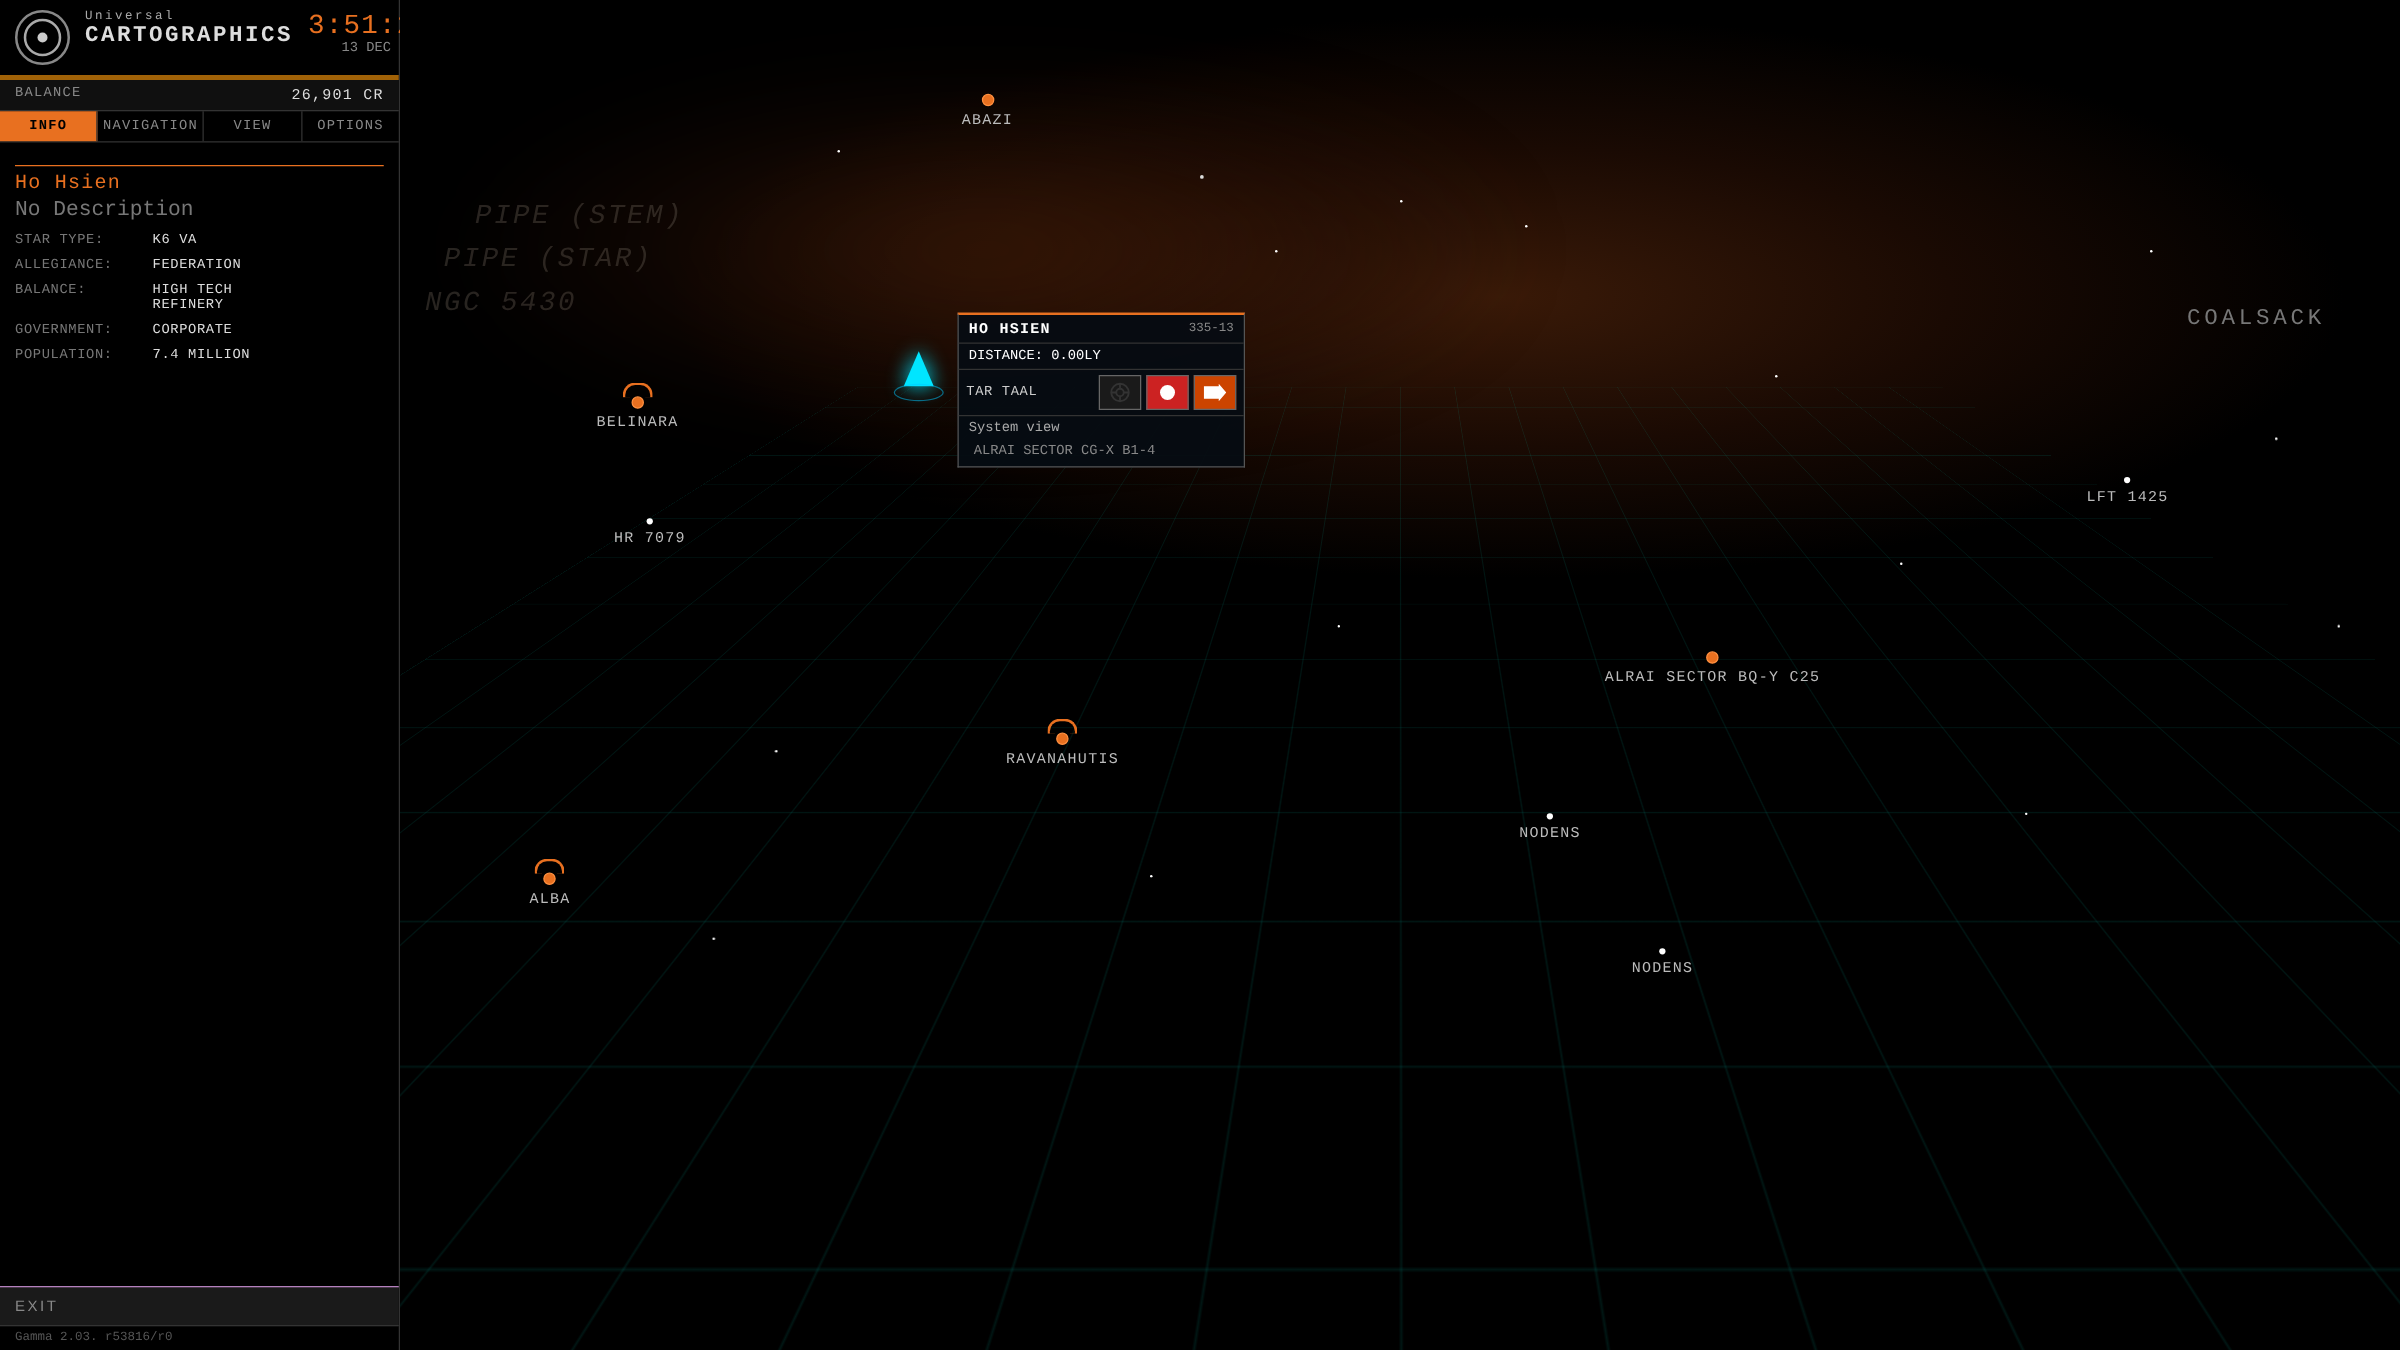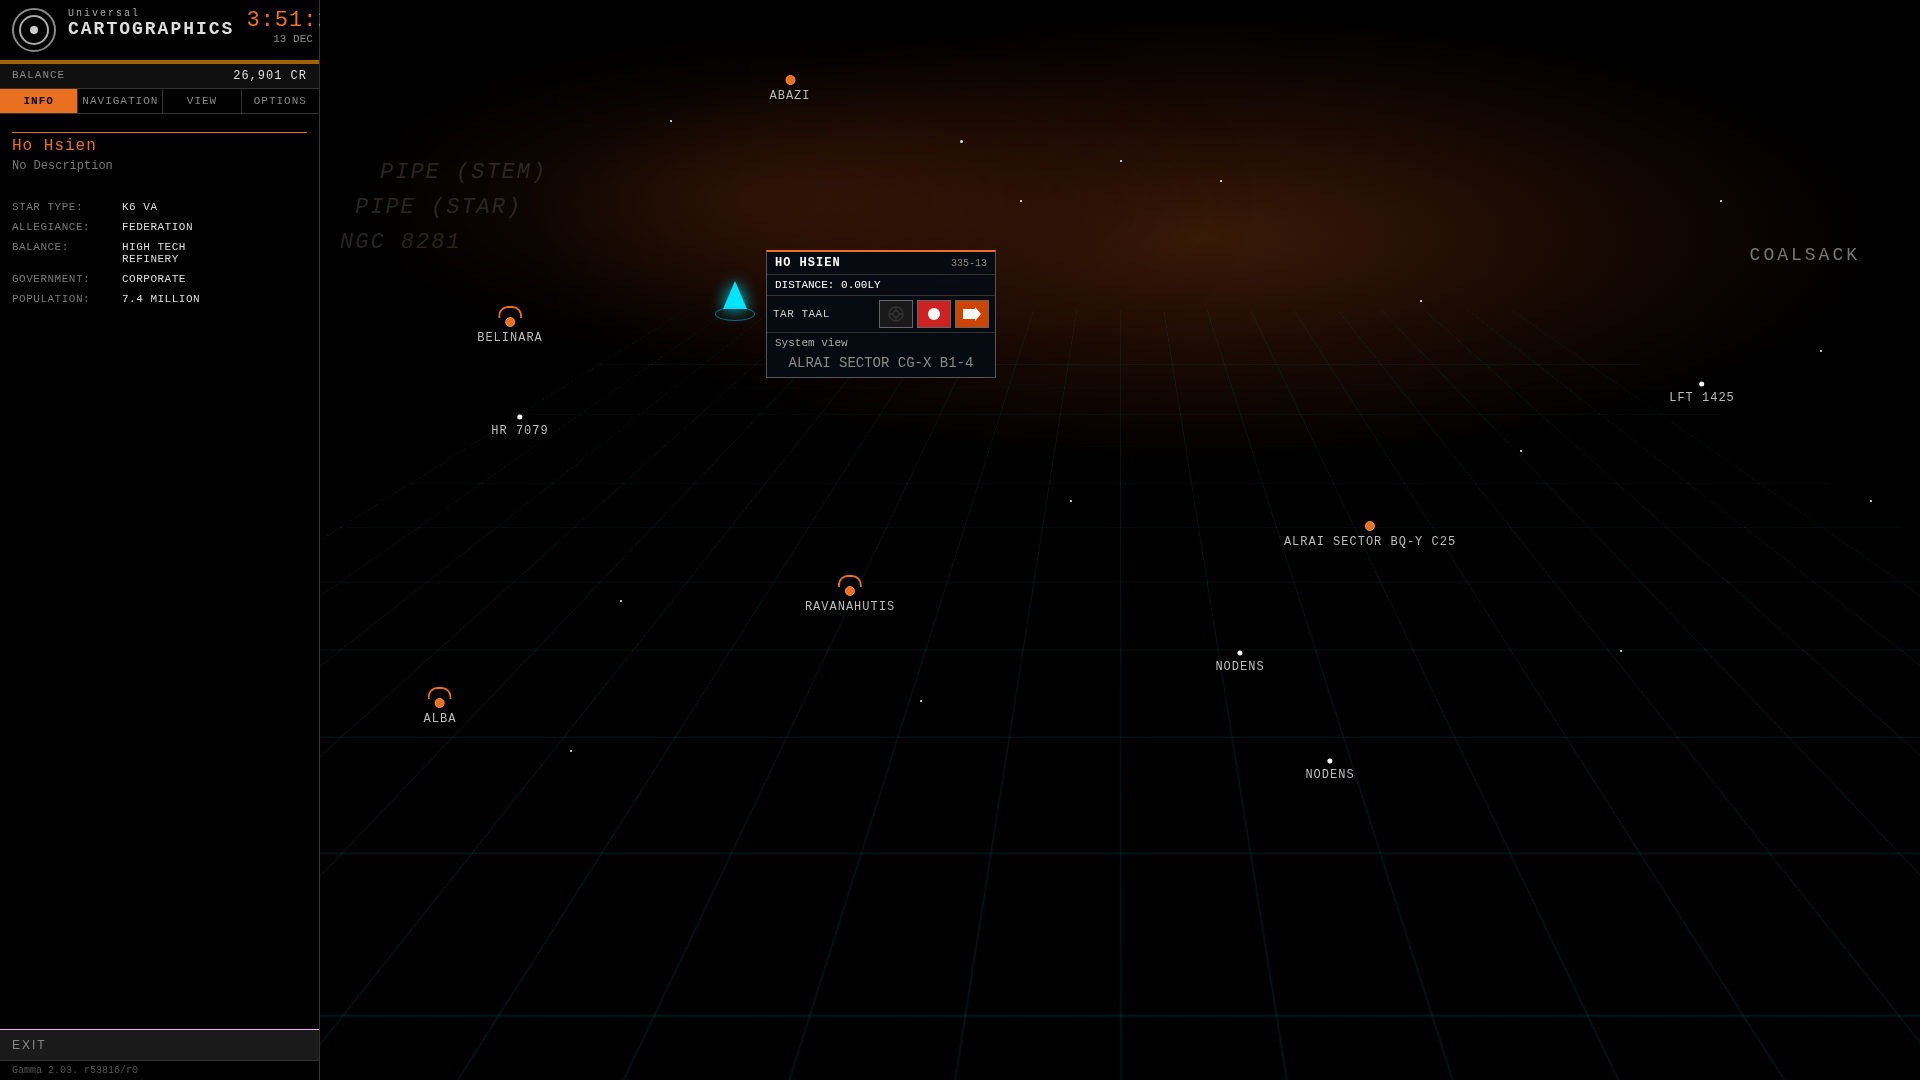--- a/index.html
+++ b/index.html
@@ -180,24 +180,23 @@
     }
     .popup-btn.btn-red { background: #cc2222; }
     .popup-btn.btn-orange { background: #cc4400; }
     #popup-system-view {
       font-size: 11px;
       color: #aaa;
       padding: 4px 8px;
       border-top: 1px solid #333;
     }
     #popup-alrai {
-      font-size: 14px;
+      font-size: 11px;
       color: #888;
-      padding: 2px 0 6px;
-      text-align: center;
+      padding: 2px 12px 6px;
     }
 
     
     #sidebar {
       position: absolute;
       left: 0; top: 0;
       width: 320px;
       height: 1080px;
       background: rgba(0,0,0,0.92);
       border-right: 1px solid #333;
@@ -281,23 +280,23 @@
       flex: 1;
       overflow: hidden;
     }
     #system-name {
       font-size: 16px;
       color: #e87020;
       letter-spacing: 1px;
       margin-bottom: 4px;
     }
     #system-desc {
-      font-size: 12px;
+      font-size: 17px;
       color: #777;
-      margin-bottom: 28px;
+      margin-bottom: 8px;
     }
 
     .info-row {
       display: flex;
       margin-bottom: 8px;
       font-size: 11px;
     }
     .info-key {
       color: #777;
       width: 110px;
@@ -449,21 +448,21 @@
     <line x1="1060" y1="535" x2="1260" y2="393" stroke="rgba(0,200,180,0.35)" stroke-width="1.5"></line>
     <line x1="1260" y1="393" x2="1350" y2="250" stroke="rgba(0,200,180,0.3)" stroke-width="1.5"></line>
     <line x1="1260" y1="393" x2="1350" y2="480" stroke="rgba(0,200,180,0.25)" stroke-width="1.5"></line>
     <line x1="415" y1="295" x2="350" y2="350" stroke="rgba(0,200,180,0.4)" stroke-width="1.5"></line>
 
     <line x1="415" y1="295" x2="190" y2="331" stroke="rgba(0,220,200,0.7)" stroke-width="2"></line>
   </svg>
 
   <div class="pipe-text" style="left:60px; top:160px;">PIPE (STEM)</div>
   <div class="pipe-text" style="left:35px; top:195px;">PIPE (STAR)</div>
-  <div class="pipe-text" style="left:20px; top:230px;">NGC 8281</div>
+  <div class="pipe-text" style="left:20px; top:230px;">NGC 5430</div>
 
   <div class="map-label large" style="right:60px; top:245px;">COALSACK</div>
 
   <div class="sys-marker" style="left:470px; top:89px;">
     <div class="sys-icon"></div>
     <div class="sys-name">ABAZI</div>
   </div>
 
   <div class="sys-marker" style="left:190px; top:331px;">
     <div class="sys-icon orange-arc"></div>

